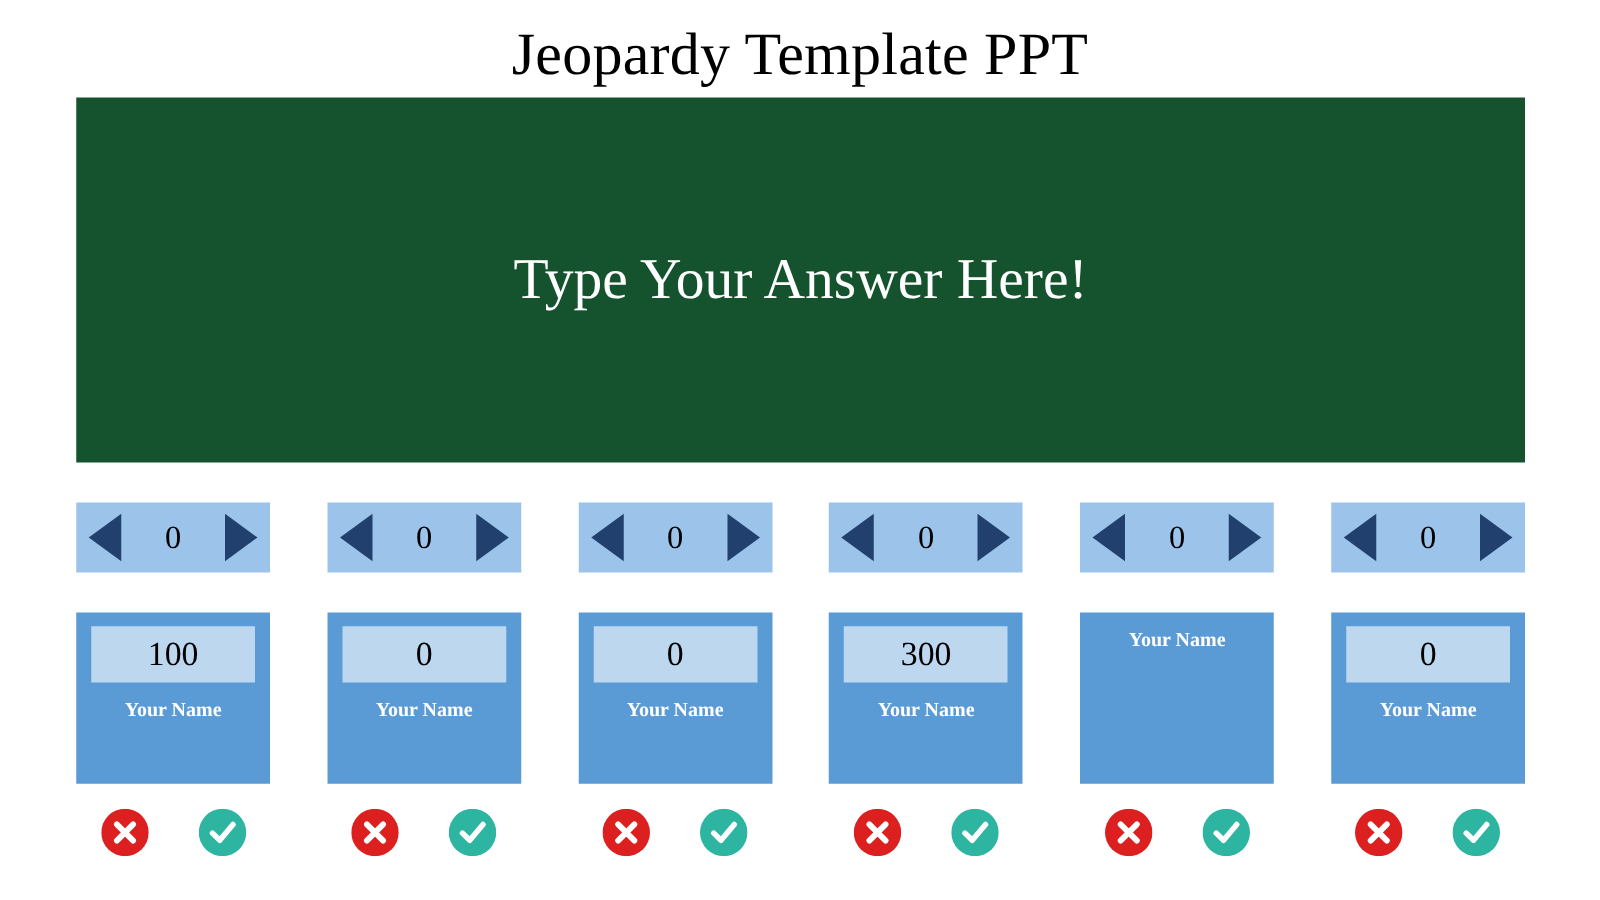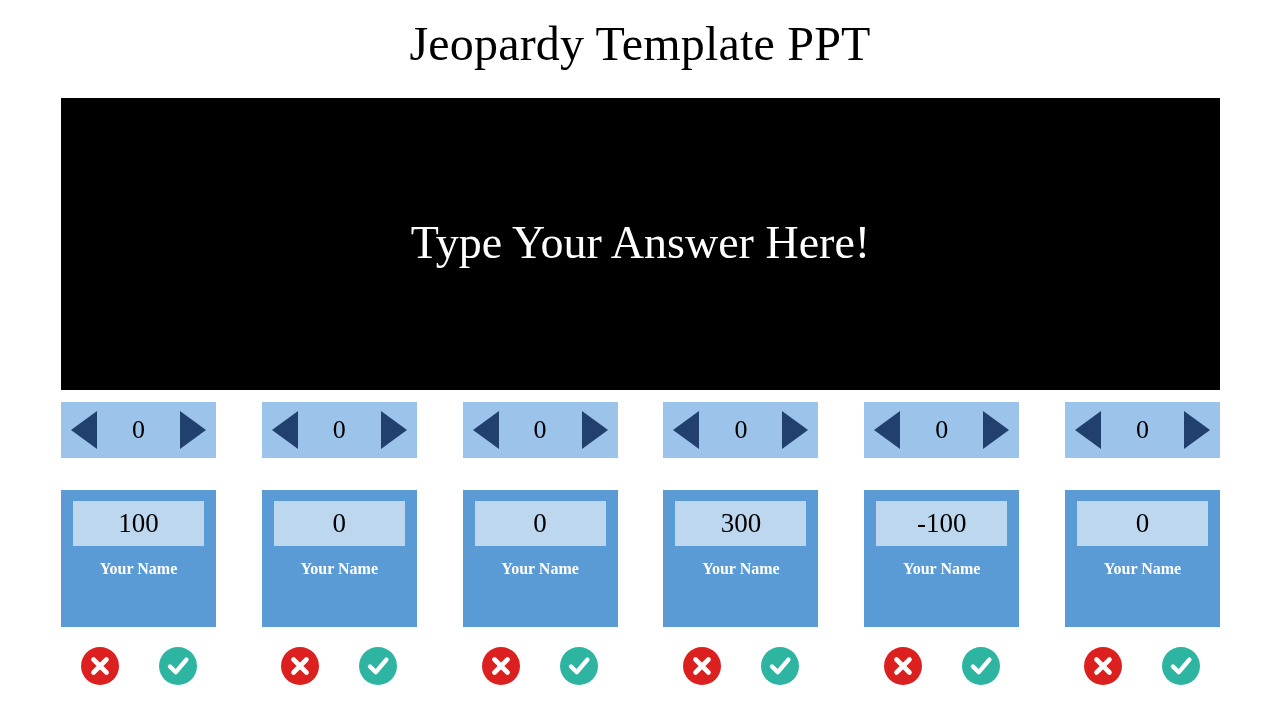--- a/index.html
+++ b/index.html
@@ -33,24 +33,24 @@
     color: #000000;
     letter-spacing: 0.2px;
     line-height: 1.1;
     white-space: nowrap;
   }
 
   
   .answer-panel {
     position: absolute;
     left: 61px;
-    top: 98px;
+    top: 78px;
     width: 1159px;
     height: 292px;
-    background: #000000;
+    background: #14532d;
     display: flex;
     align-items: center;
     justify-content: center;
   }
   .answer-text {
     font-family: "Liberation Serif", serif;
     font-size: 46px;
     color: #ffffff;
     font-weight: 400;
     line-height: 1.1;
@@ -289,23 +289,20 @@
       </div>
     </div>
 
     <div class="player-col">
       <div class="spinner">
         <span class="arrow arrow-left"></span>
         <span class="spinner-value">0</span>
         <span class="arrow arrow-right"></span>
       </div>
       <div class="card">
-        <div class="score-box">
-          <span class="score-value">-100</span>
-        </div>
         <div class="player-name">Your Name</div>
       </div>
       <div class="verdicts">
         <button class="verdict-btn" aria-label="wrong">
           <svg width="38" height="38" viewBox="0 0 38 38">
             <circle cx="19" cy="19" r="19" fill="#dc2020"></circle>
             <path d="M12.5 12.5 L25.5 25.5 M25.5 12.5 L12.5 25.5" stroke="#ffffff" stroke-width="4.6" stroke-linecap="round"></path>
           </svg>
         </button>
         <button class="verdict-btn" aria-label="correct">

